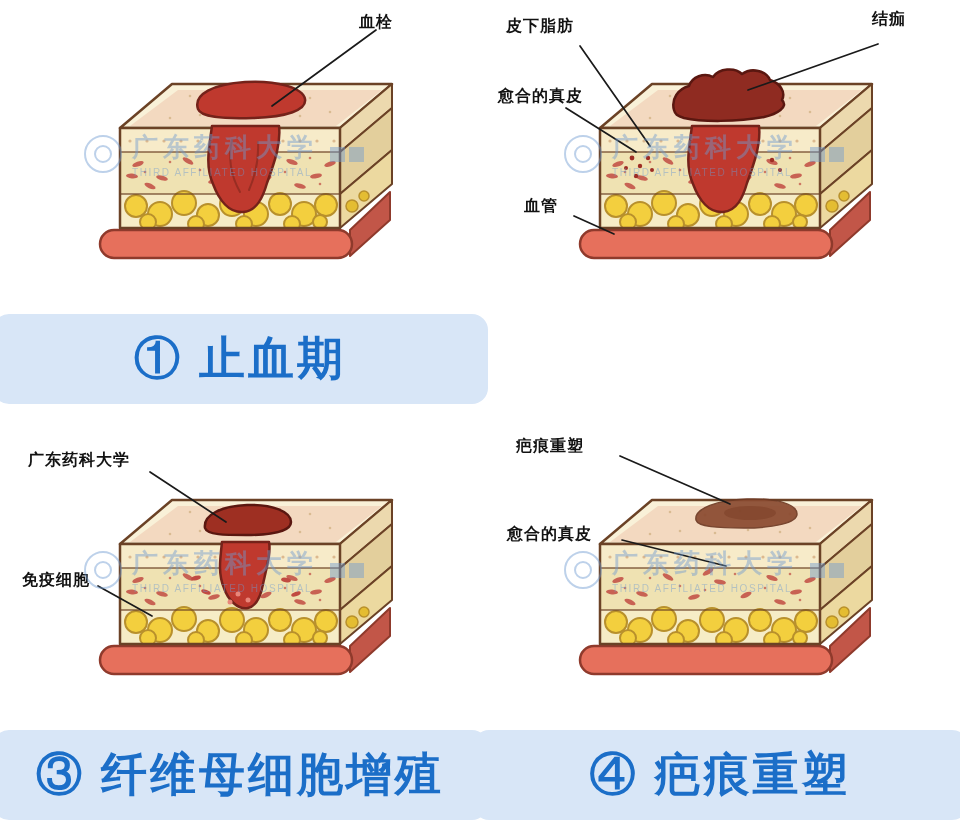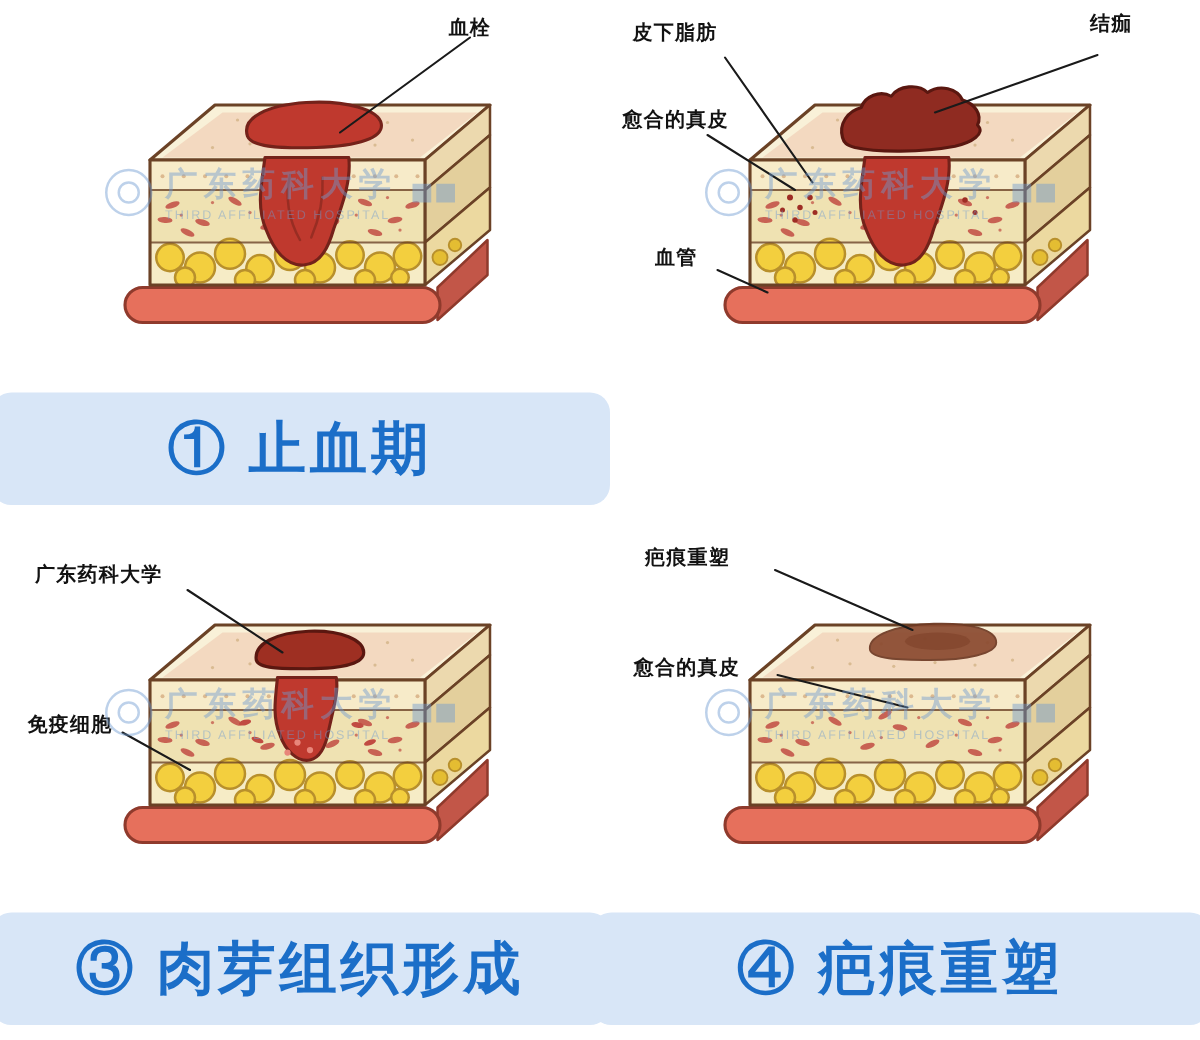--- a/index.html
+++ b/index.html
@@ -337,21 +337,21 @@
           </div>
           <div class="wm-squares">
             <span class="wm-sq"></span>
               <span class="wm-sq"></span>
           </div>
         </div>
         <div class="lbl" style="left:28px;top:34px">广东药科大学</div>
         <div class="lbl" style="left:22px;top:154px">免疫细胞</div>
       </div>
       <div class="caption-band">
-        <span>③ 肉芽组织形成</span>
+        <span>③ 纤维母细胞增殖</span>
       </div>
     </section>
 
     <section class="panel">
       <div class="figure">
         <svg class="skin-svg" width="480" height="306" viewBox="0 0 480 306">
             <polygon points="120,128 340,128 392,84 172,84" fill="#f9f1d8" stroke="#6b4226" stroke-width="2.5" stroke-linejoin="round"></polygon>
             <polygon points="130,126 336,126 382,90 178,90" fill="#f3d9c0" stroke="none" stroke-width="2" stroke-linejoin="round"></polygon>
             <polygon points="340,128 392,84 392,108 340,152" fill="#ecd9ae" stroke="#6b4226" stroke-width="2" stroke-linejoin="round"></polygon>
             <polygon points="340,152 392,108 392,150 340,194" fill="#e3cf9c" stroke="#6b4226" stroke-width="2" stroke-linejoin="round"></polygon>

